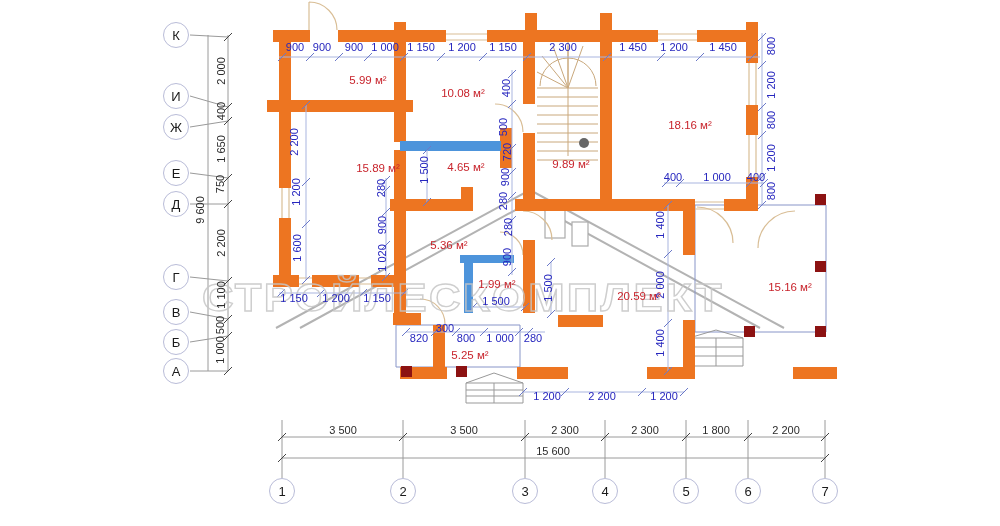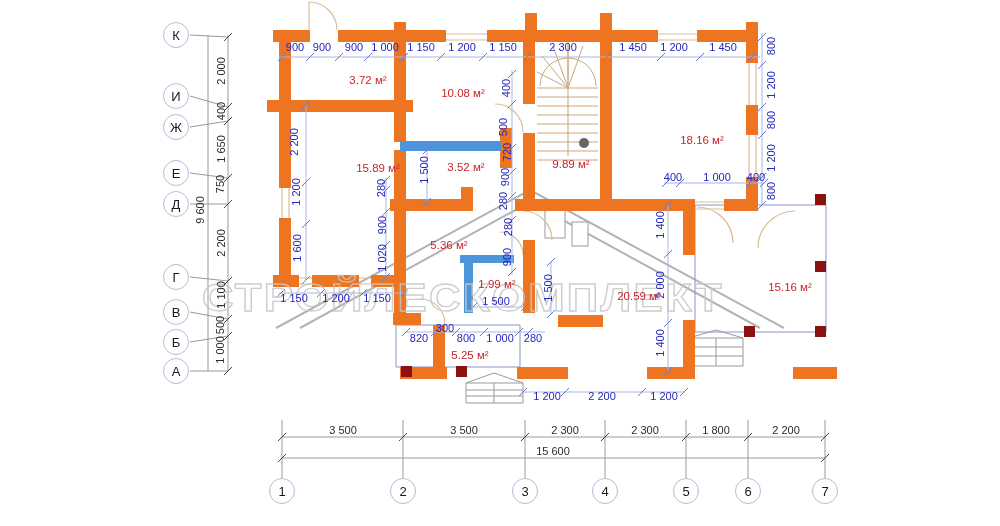--- a/index.html
+++ b/index.html
@@ -217,25 +217,25 @@
       <span class="lbl k r" style="left: 220px; top: 350px;">1 000</span>
       <span class="lbl k" style="left: 343px; top: 430px;">3 500</span>
       <span class="lbl k" style="left: 464px; top: 430px;">3 500</span>
       <span class="lbl k" style="left: 565px; top: 430px;">2 300</span>
       <span class="lbl k" style="left: 645px; top: 430px;">2 300</span>
       <span class="lbl k" style="left: 716px; top: 430px;">1 800</span>
       <span class="lbl k" style="left: 786px; top: 430px;">2 200</span>
       <span class="lbl k" style="left: 553px; top: 451px;">15 600</span>
     </div>
   <div class="layer">
-      <span class="lbl rm" style="left: 368px; top: 80px;">3.72 м²</span>
+      <span class="lbl rm" style="left: 368px; top: 80px;">5.99 м²</span>
       <span class="lbl rm" style="left: 463px; top: 93px;">10.08 м²</span>
-      <span class="lbl rm" style="left: 690px; top: 140px; margin-left: 12px;">18.16 м²</span>
+      <span class="lbl rm" style="left: 690px; top: 125px;">18.16 м²</span>
       <span class="lbl rm" style="left: 358px; top: 168px; margin-left: 20px;">15.89 м²</span>
-      <span class="lbl rm" style="left: 466px; top: 167px;">3.52 м²</span>
+      <span class="lbl rm" style="left: 466px; top: 167px;">4.65 м²</span>
       <span class="lbl rm" style="left: 571px; top: 164px;">9.89 м²</span>
       <span class="lbl rm" style="left: 449px; top: 245px;">5.36 м²</span>
       <span class="lbl rm" style="left: 497px; top: 284px;">1.99 м²</span>
       <span class="lbl rm" style="left: 639px; top: 296px;">20.59 м²</span>
       <span class="lbl rm" style="left: 790px; top: 287px;">15.16 м²</span>
       <span class="lbl rm" style="left: 470px; top: 355px;">5.25 м²</span>
     </div>
   <div class="layer">
       <span class="lbl bub" style="left: 176px; top: 35px;">К</span>
       <span class="lbl bub" style="left: 176px; top: 96px;">И</span>

